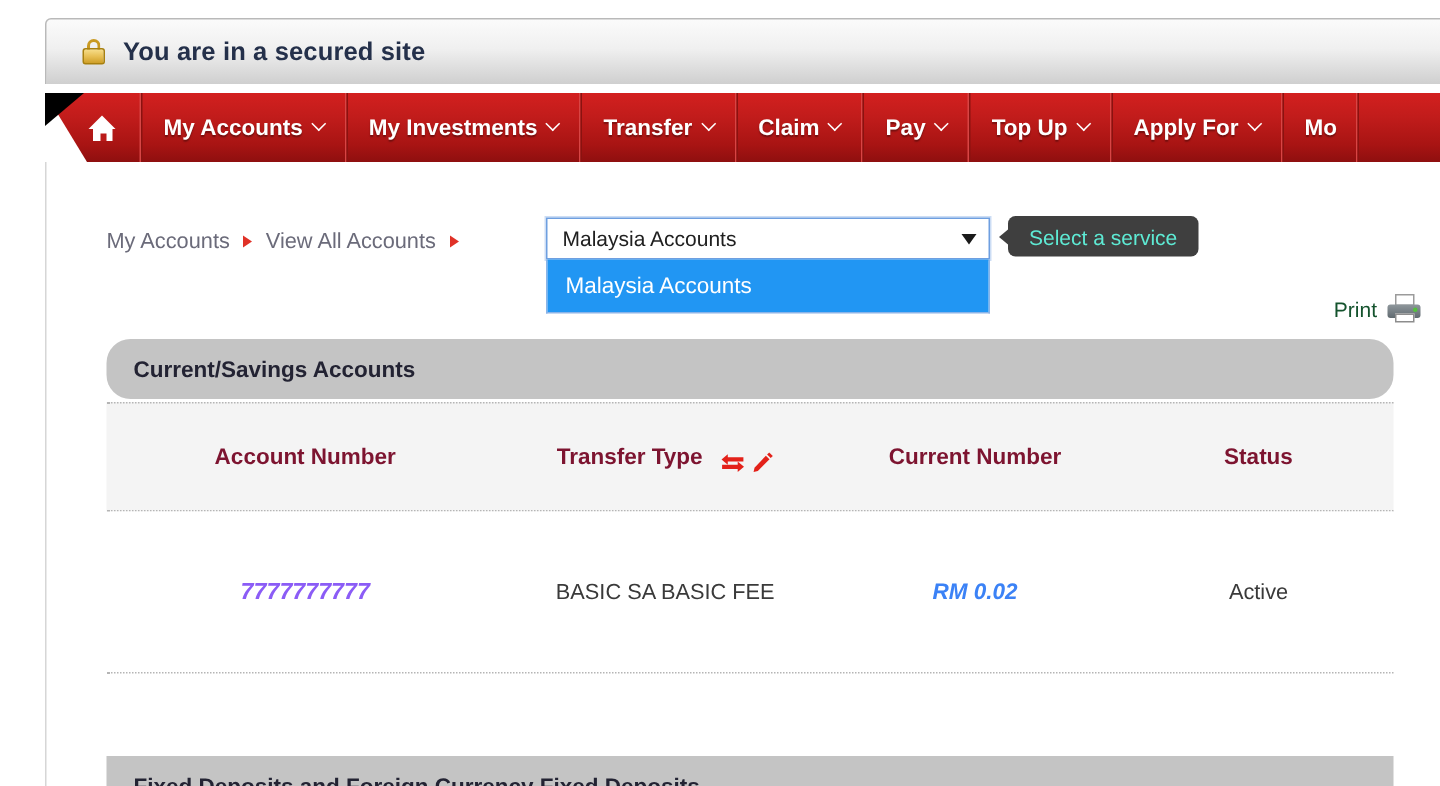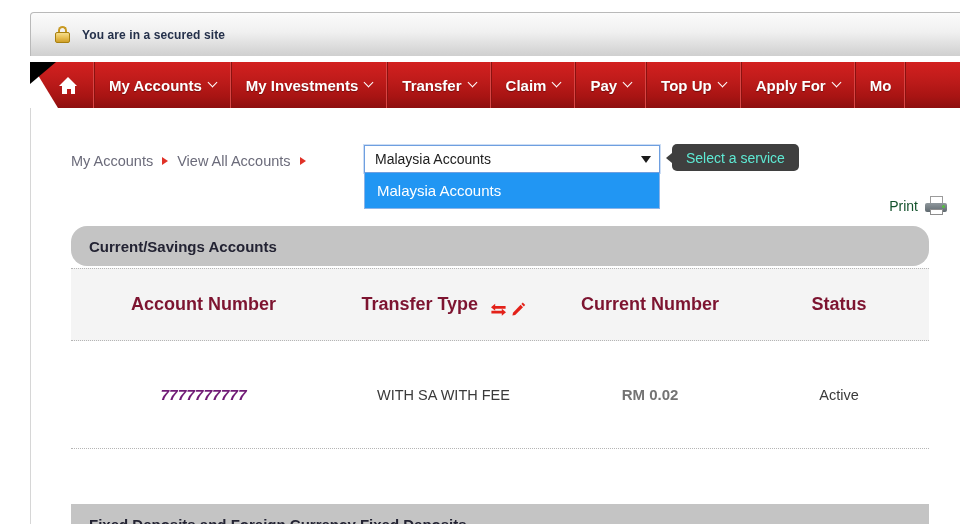--- a/index.html
+++ b/index.html
@@ -48,21 +48,21 @@
   }
   .lock-icon .body {
     position: absolute;
     left: 0; top: 6px;
     width: 15px; height: 11px;
     background: linear-gradient(to bottom, #f6dd8a 0%, #e8c055 50%, #cf9f28 100%);
     border: 1px solid #a8800f;
     border-radius: 2px;
   }
   .secured-text {
-    font-size: 12px;
+    font-size: 17px;
     font-weight: bold;
     color: #24304a;
     letter-spacing: .1px;
   }
 
   
   .nav-wrap {
     position: absolute;
     left: 30px; top: 62px;
     width: 940px; height: 46px;
@@ -338,21 +338,21 @@
     display: flex;
     align-items: center;
   }
   .col { text-align: center; }
   .c1 { width: 265px; }
   .c2 { width: 215px; }
   .c3 { width: 198px; }
   .c4 { width: 180px; }
 
   .th-text {
-    font-size: 18px;
+    font-size: 15px;
     font-weight: bold;
     color: #7d1430;
     display: inline-block;
   }
   .th-icons {
     display: inline-flex;
     align-items: center;
     margin-left: 7px;
     position: relative;
     top: 6px;
@@ -366,31 +366,32 @@
   .pencil-icon {
     position: relative;
     width: 14px; height: 14px;
     cursor: pointer;
   }
 
   .acct-link {
     font-size: 15.5px;
     font-weight: bold;
     font-style: italic;
-    color: #701a75;
+    color: #8b5cf6;
     cursor: pointer;
   }
   .cell-text {
     font-size: 14.5px;
     color: #3a3a3a;
   }
   .cell-bold {
     font-size: 15px;
     font-weight: bold;
-    color: #737373;
+    color: #3b82f6;
+    font-style: italic;
   }
 </style>
 </head>
 <body>
 
 <div id="screen">
 
   <div class="secured-bar">
     <span class="lock-icon">
       <span class="shackle"></span>
@@ -506,21 +507,21 @@
       <div class="col c4">
         <span class="th-text">Status</span>
       </div>
     </div>
 
     <div class="trow">
       <div class="col c1">
         <span class="acct-link">7777777777</span>
       </div>
       <div class="col c2">
-        <span class="cell-text">WITH SA WITH FEE</span>
+        <span class="cell-text">BASIC SA BASIC FEE</span>
       </div>
       <div class="col c3">
         <span class="cell-bold">RM 0.02</span>
       </div>
       <div class="col c4">
         <span class="cell-text">Active</span>
       </div>
     </div>
 
     <div class="section-head" id="sec2">

